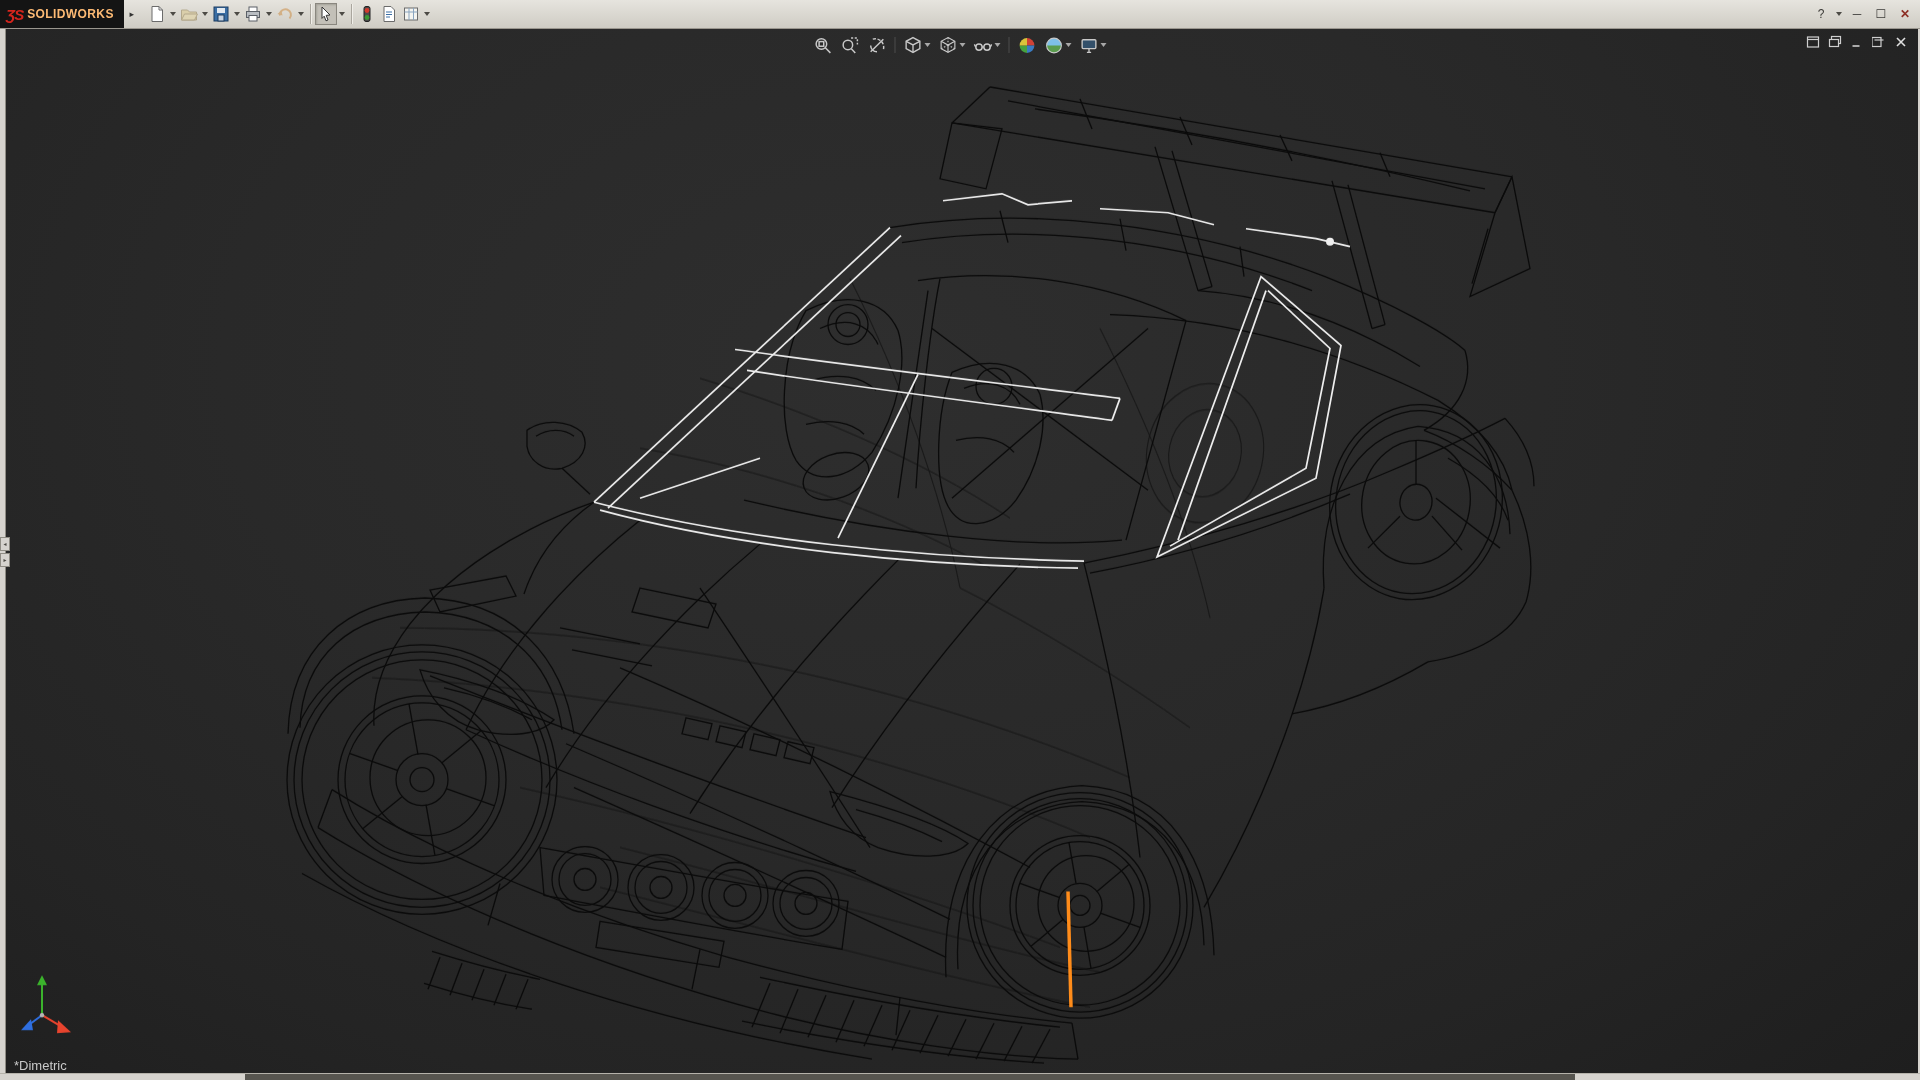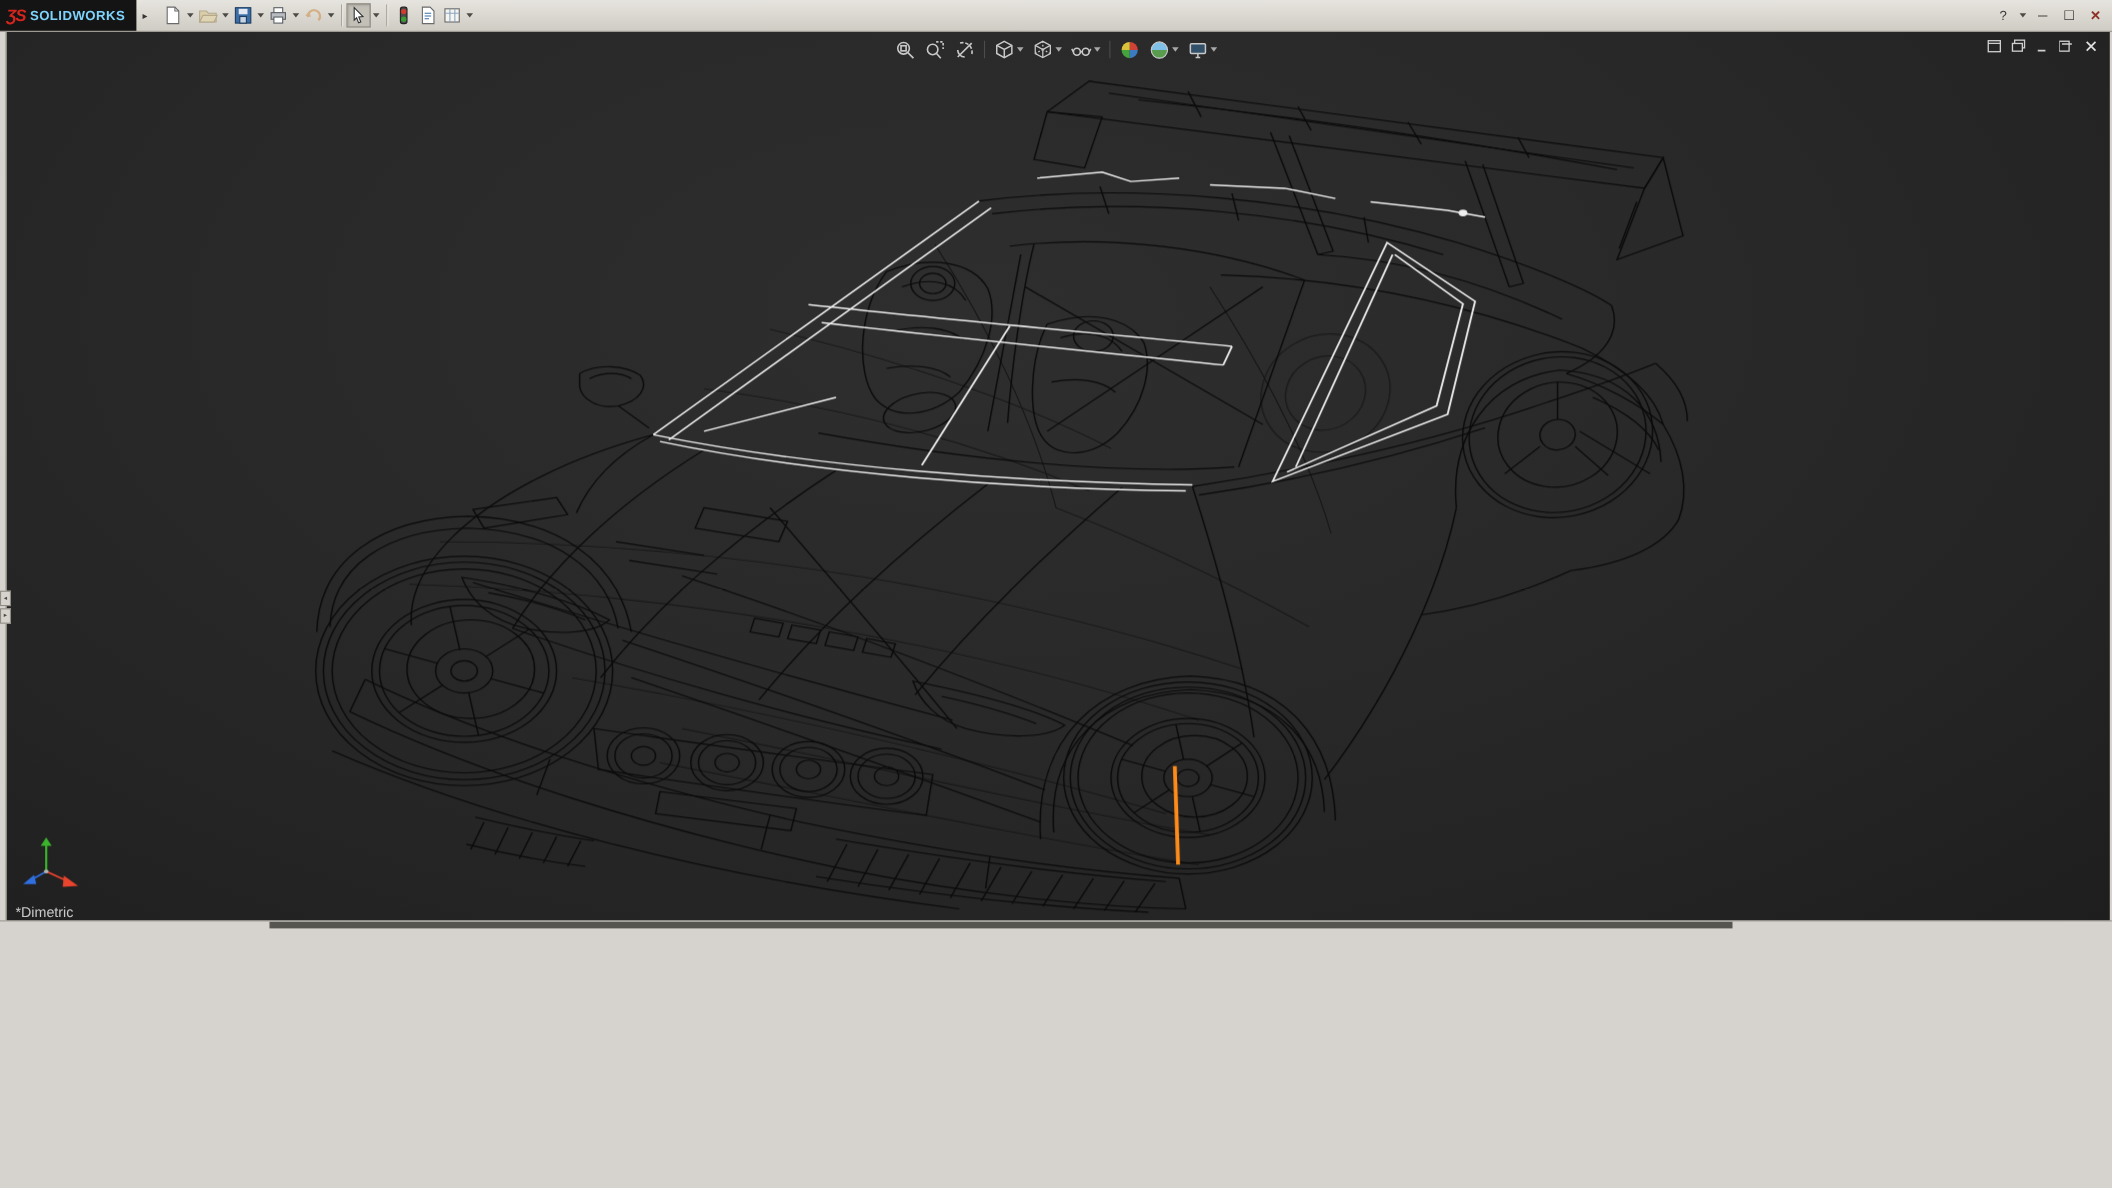--- a/index.html
+++ b/index.html
@@ -1,25 +1,25 @@
 <!DOCTYPE html>
 <html><head>
 <meta charset="utf-8">
 <style>
   html,body{margin:0;padding:0;}
   body{width:1920px;height:1080px;overflow:hidden;background:#d6d3ce;
        font-family:"Liberation Sans",sans-serif;user-select:none;}
-  .app{width:1920px;height:844px;display:flex;flex-direction:column;position:relative;border-radius:22px;}
+  .app{width:1920px;height:1080px;display:flex;flex-direction:column;position:relative;border-radius:22px;}
 
   
   .titlebar{height:28px;flex:0 0 28px;background:linear-gradient(#e6e4de,#cfccc4);
             border-bottom:1px solid #9a968e;display:flex;align-items:center;position:relative;z-index:5;}
   .logo{height:28px;background:#141414;display:flex;align-items:center;padding:0 10px 0 6px;gap:4px;}
   .logo-mark{color:#d6251d;font-weight:bold;font-style:italic;font-size:15px;letter-spacing:-1px;}
-  .logo-text{color:#7dd3fc;font-weight:bold;font-size:12px;letter-spacing:.4px;}
+  .logo-text{color:#fdba74;font-weight:bold;font-size:12px;letter-spacing:.4px;}
   .menu-expand{width:12px;height:20px;border:none;background:transparent;color:#333;font-size:9px;
                padding:0;margin:0 2px;cursor:pointer;}
   .tb-group{display:flex;align-items:center;margin-left:6px;}
   .tb-btn{width:22px;height:22px;border:1px solid transparent;background:transparent;display:flex;
           align-items:center;justify-content:center;padding:0;cursor:pointer;}
   .tb-btn.pressed{border:1px solid #8a877f;background:#c3c0b8;box-shadow:inset 1px 1px 2px #a5a29a;}
   .tb-btn.disabled{opacity:.45;}
   .tb-caret{width:10px;height:22px;border:none;background:transparent;padding:0;cursor:pointer;
             display:flex;align-items:center;justify-content:center;}
   .caret-glyph{width:0;height:0;border-left:3px solid transparent;border-right:3px solid transparent;

